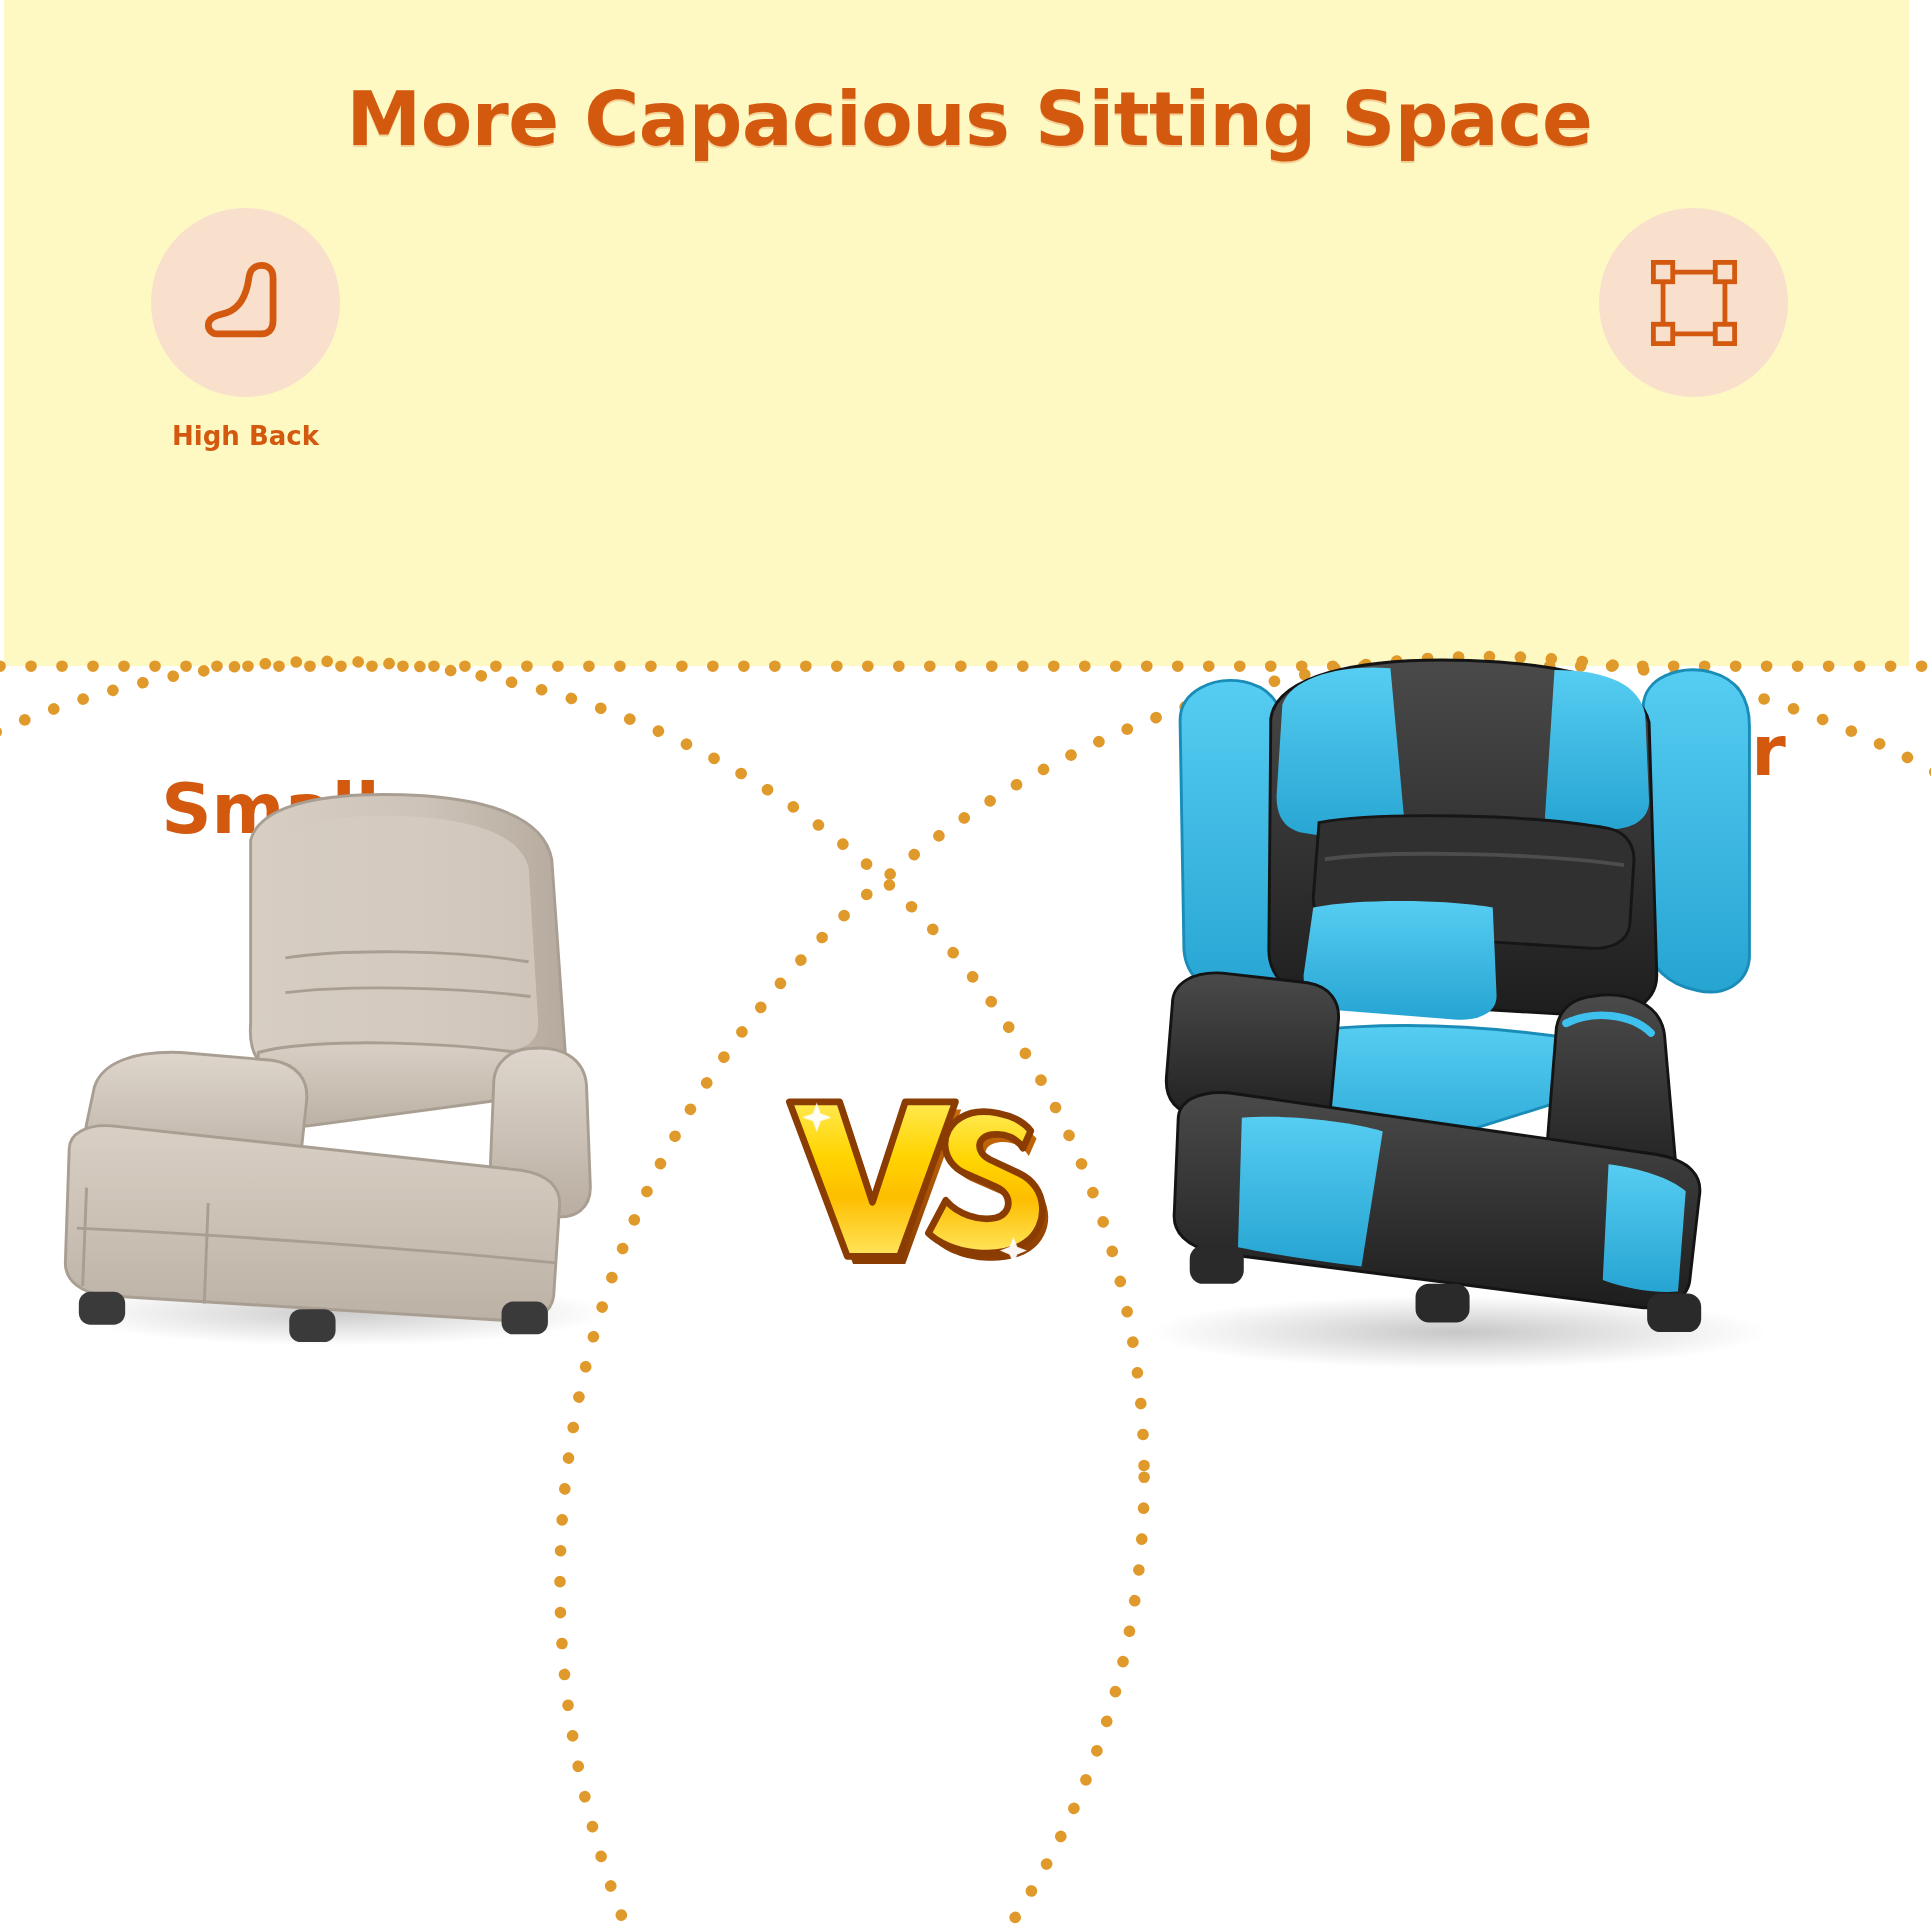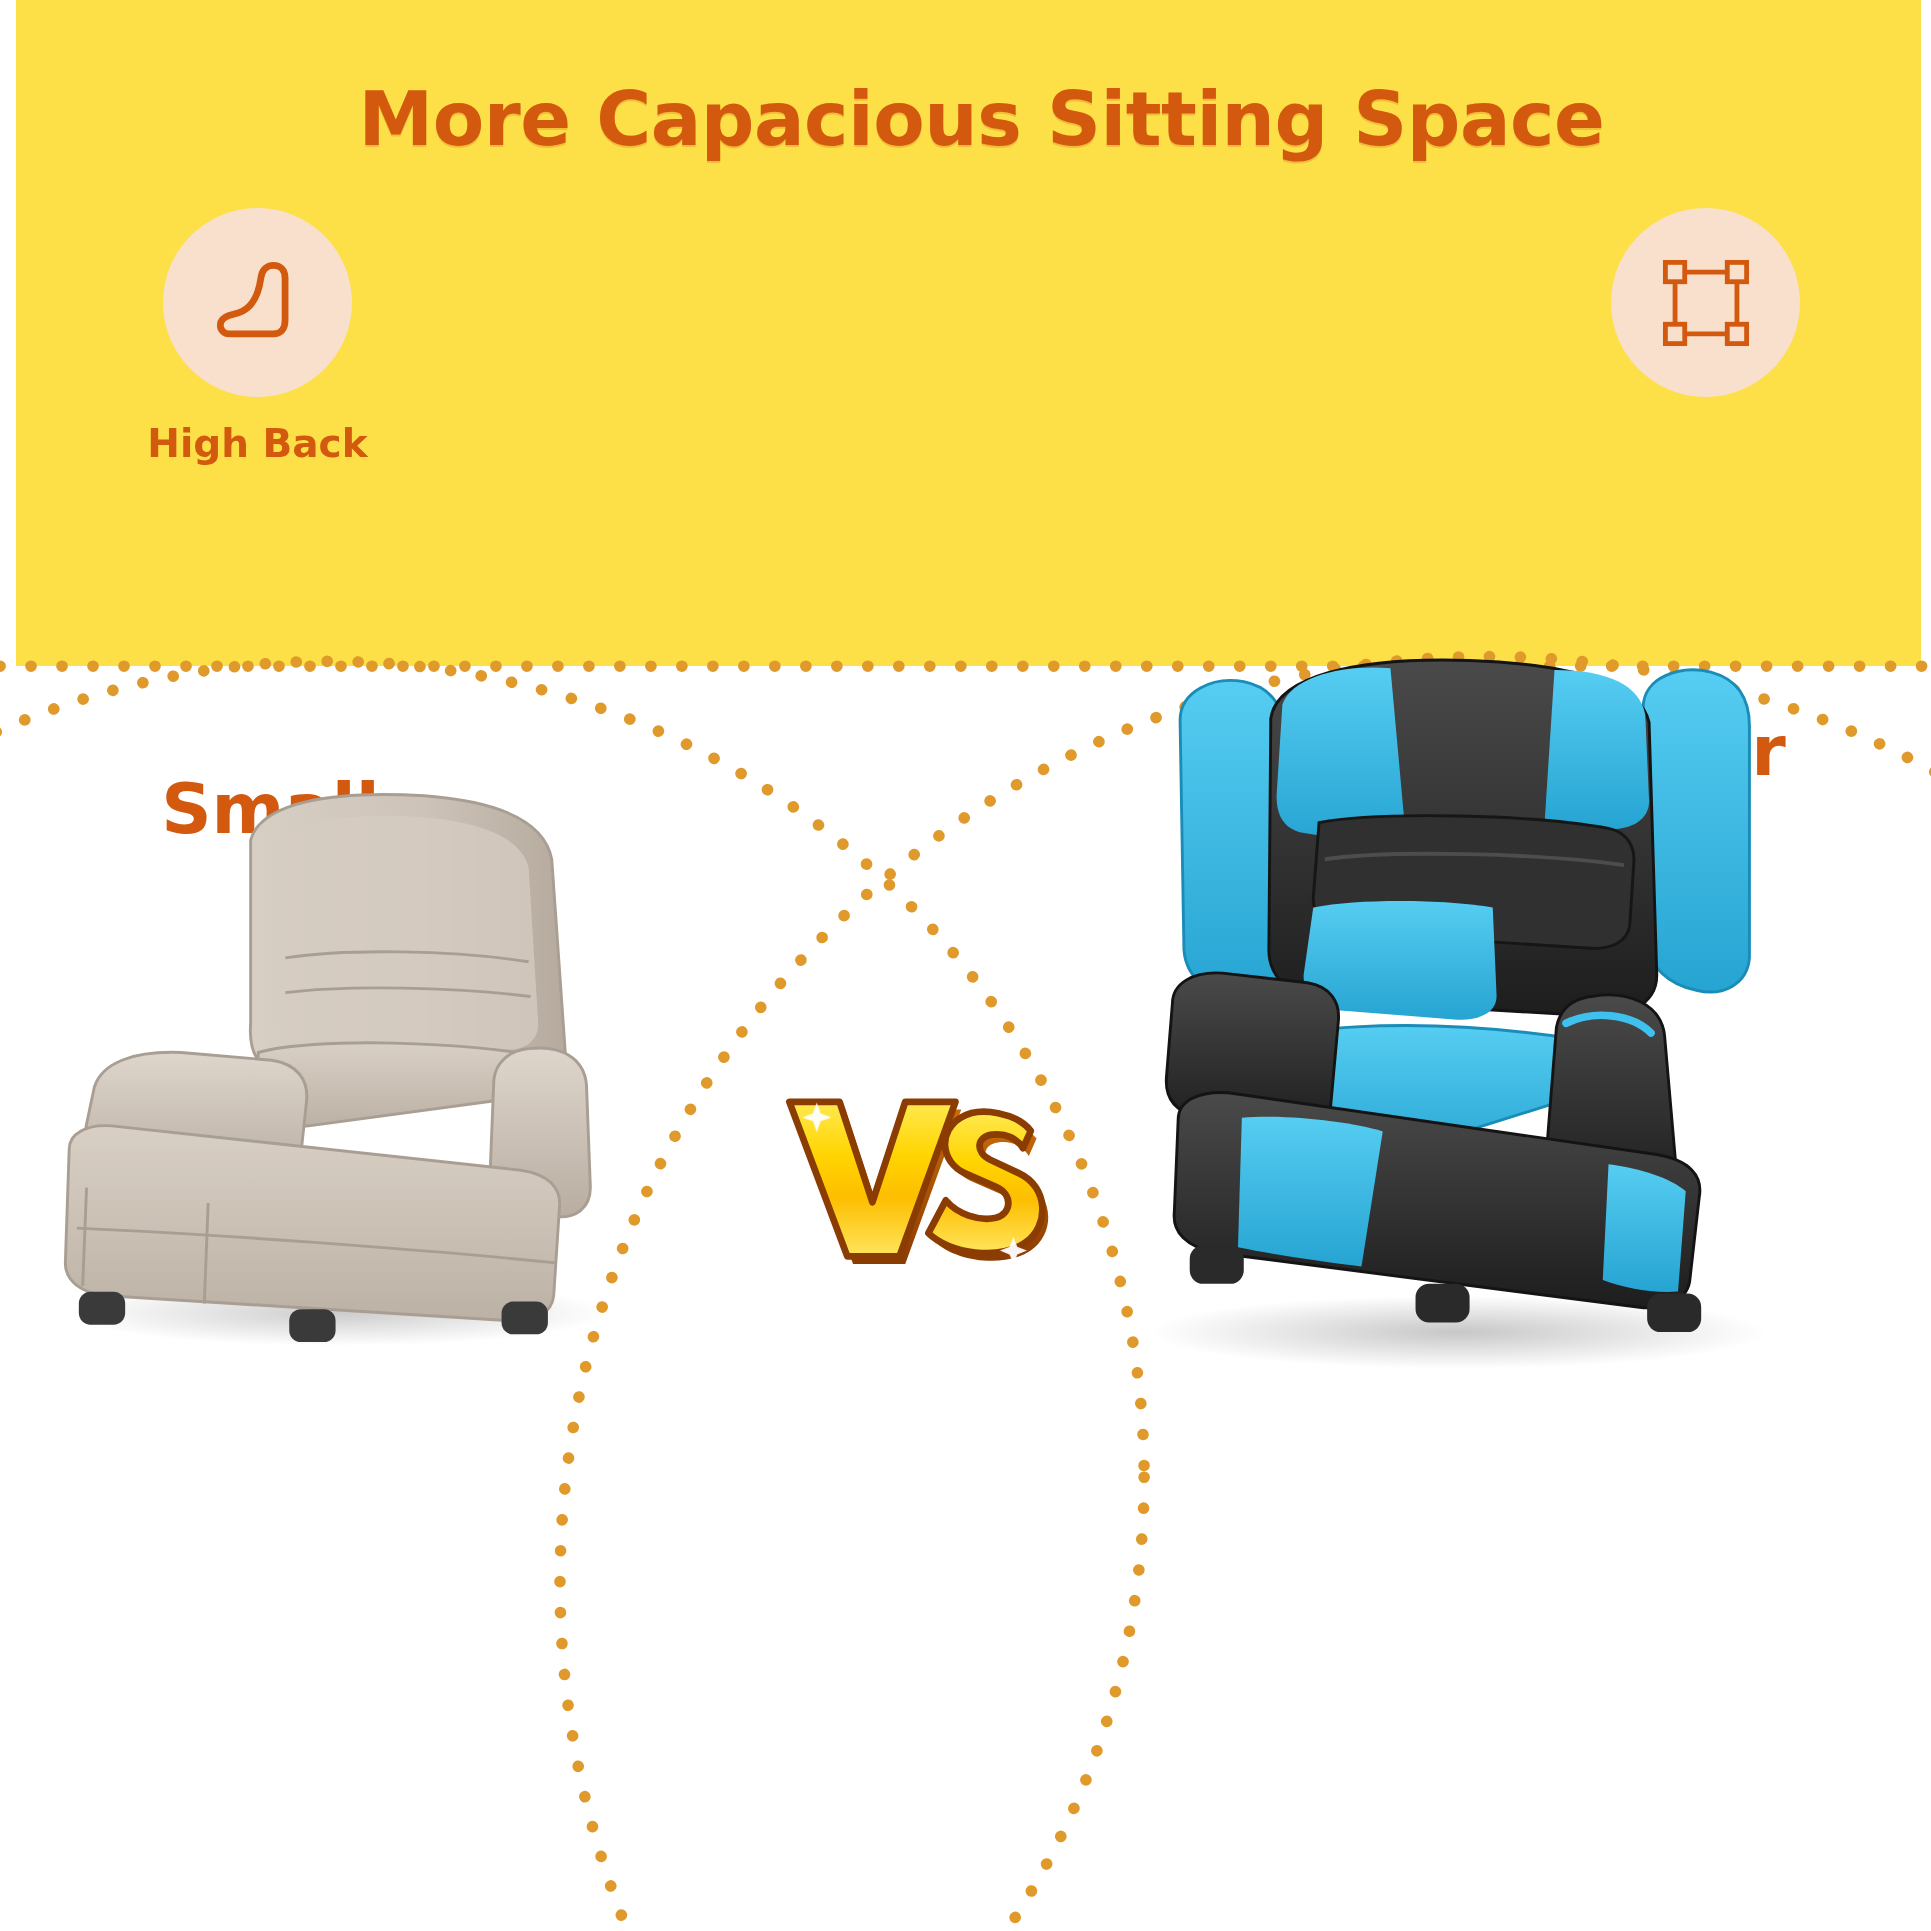--- a/index.html
+++ b/index.html
@@ -6,22 +6,22 @@
   html, body {
     width:1931px; height:1931px;
     font-family:"Liberation Sans", sans-serif;
     background:#ffffff;
     overflow:hidden;
   }
   #stage { position:relative; width:1931px; height:1931px; background:#ffffff; }
 
   
   #feature-panel {
-    position:absolute; left:16px; top:0; width:1905px; height:666px;
-    background:#fde047;
+    position:absolute; left:4px; top:0; width:1905px; height:666px;
+    background:#fef9c3;
   }
   #page-title {
     position:absolute; left:0; top:75px; width:1931px;
     text-align:center;
     font-size:75px; font-weight:bold; letter-spacing:-0.5px;
     color:#d3590f;
     font-family:"DejaVu Sans", sans-serif;
     text-shadow:0 1.9px 0 rgba(211,89,15,0.25);
   }
   #feature-row {
@@ -31,21 +31,21 @@
   .feature-item { width:319px; display:flex; flex-direction:column; align-items:center; }
   .feature-circle {
     width:189px; height:189px; border-radius:50%;
     background:#f8e0cd;
     display:flex; align-items:center; justify-content:center;
   }
   .feature-circle svg { display:block; }
   .feature-label {
     margin-top:25px;
     text-align:center;
-    font-size:39px; font-weight:bold; line-height:1.14;
+    font-size:26px; font-weight:bold; line-height:1.14;
     color:#d3590f;
     font-family:"DejaVu Sans", sans-serif;
   }
 
   
   #dotted-layer {
     position:absolute; left:0; top:0; width:1931px; height:1931px;
     pointer-events:none;
   }
 

